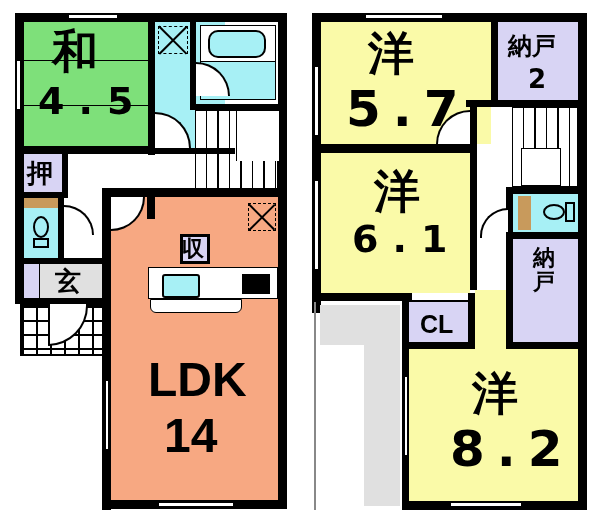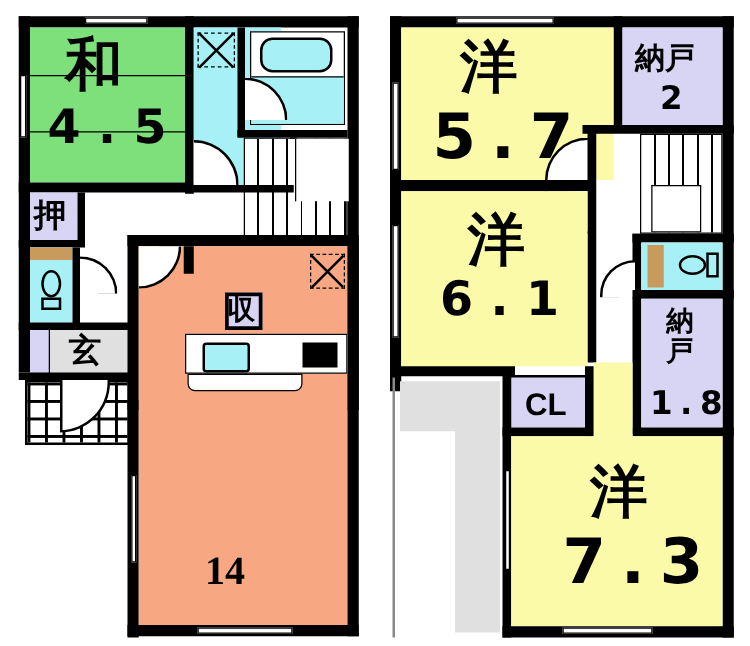--- a/index.html
+++ b/index.html
@@ -89,21 +89,22 @@
   <div class="fan" style="left:248px;top:203px;width:28px;height:28px;"></div>
 
   <div class="room" style="left:180px;top:234px;width:30px;height:30px;background:#d8d4f4;border:3px solid #000;"></div>
   <div class="label" style="left:182px;top:238px;font-size:22px;">収</div>
 
   <div class="abs" style="left:148px;top:267px;width:130px;height:32px;background:#fff;border:1.5px solid #000;"></div>
   <div class="abs" style="left:162px;top:274px;width:38px;height:24px;background:#a7f0f5;border:2px solid #000;border-radius:3px;"></div>
   <div class="abs" style="left:242px;top:274px;width:28px;height:20px;background:#000;"></div>
   <div class="abs" style="left:150px;top:299px;width:92px;height:14px;background:#fff;border:1.5px solid #000;border-radius:0 0 6px 6px;"></div>
 
-  <div class="label" style="left:164px;top:412px;font-size:32px;font-family:Liberation Serif, serif;margin-top:28px;">14</div>
+  <div class="label" style="left:148px;top:356px;font-size:48px;font-family:'Liberation Sans',sans-serif;">LDK</div>
+  <div class="label" style="left:164px;top:412px;font-size:48px;font-family:Liberation Sans, sans-serif;">14</div>
 
   <div class="win" style="left:68px;top:14px;width:50px;height:5px;"></div>
   <div class="win" style="left:16px;top:60px;width:5px;height:50px;"></div>
   <div class="win" style="left:105px;top:380px;width:4px;height:70px;"></div>
   <div class="win" style="left:158px;top:502px;width:76px;height:5px;"></div>
 </div>
 
 <div class="abs" style="left:300px;top:0;width:300px;height:517px;">
 
   <div class="wall" style="left:12px;top:13px;width:275px;height:9px;"></div>
@@ -136,38 +137,37 @@
   <div class="room" style="left:213px;top:194px;width:65px;height:38px;background:#a7f0f5;">
     <div class="abs" style="left:5px;top:2px;width:13px;height:34px;background:#c89a5c;"></div>
     <div class="abs" style="left:30px;top:10px;width:22px;height:16px;border:2px solid #000;border-radius:50%;"></div>
     <div class="abs" style="left:52px;top:8px;width:10px;height:20px;border:2px solid #000;"></div>
   </div>
   <div class="swing" style="left:180px;top:208px;width:28px;height:30px;border-radius:28px 0 0 0;border-right:none;border-bottom:none;"></div>
   <div class="wall" style="left:206px;top:232px;width:81px;height:7px;"></div>
 
   <div class="room" style="left:213px;top:239px;width:65px;height:103px;background:#d8d4f4;"></div>
   <div class="label" style="left:231px;top:246px;font-size:22px;white-space:normal;width:26px;line-height:24px;">納戸</div>
-  <div class="label" style="left:220px;top:310px;font-size:26px;letter-spacing:6px;">1.8</div>
   <div class="wall" style="left:206px;top:342px;width:81px;height:7px;"></div>
 
   <div class="room" style="left:21px;top:153px;width:149px;height:140px;background:#fafaa8;"></div>
   <div class="label" style="left:74px;top:168px;font-size:46px;">洋</div>
   <div class="label" style="left:52px;top:220px;font-size:38px;letter-spacing:14px;">6.1</div>
   <div class="wall" style="left:12px;top:293px;width:100px;height:8px;"></div>
 
   <div class="room" style="left:108px;top:300px;width:60px;height:42px;background:#d8d4f4;border-top:2px solid #000;"></div>
   <div class="label" style="left:120px;top:312px;font-size:25px;font-family:'Liberation Sans',sans-serif;">CL</div>
   <div class="wall" style="left:102px;top:300px;width:7px;height:210px;"></div>
   <div class="wall" style="left:168px;top:293px;width:7px;height:56px;"></div>
   <div class="wall" style="left:102px;top:342px;width:72px;height:7px;"></div>
 
   <div class="room" style="left:109px;top:349px;width:169px;height:152px;background:#fafaa8;"></div>
   <div class="room" style="left:175px;top:290px;width:31px;height:59px;background:#fafaa8;"></div>
   <div class="label" style="left:172px;top:370px;font-size:46px;">洋</div>
-  <div class="label" style="left:150px;top:424px;font-size:50px;letter-spacing:12px;">7.3</div>
+  <div class="label" style="left:150px;top:424px;font-size:50px;letter-spacing:12px;">8.2</div>
   <div class="wall" style="left:102px;top:501px;width:185px;height:9px;"></div>
 
   <div class="abs" style="left:14px;top:302px;width:88px;height:208px;border-left:2px solid #888;"></div>
   <div class="room" style="left:20px;top:305px;width:80px;height:40px;background:#e0e0e0;"></div>
   <div class="room" style="left:64px;top:340px;width:36px;height:166px;background:#e0e0e0;"></div>
 
 
   <div class="win" style="left:65px;top:14px;width:78px;height:5px;"></div>
   <div class="win" style="left:14px;top:66px;width:5px;height:70px;"></div>
   <div class="win" style="left:14px;top:180px;width:5px;height:90px;"></div>

